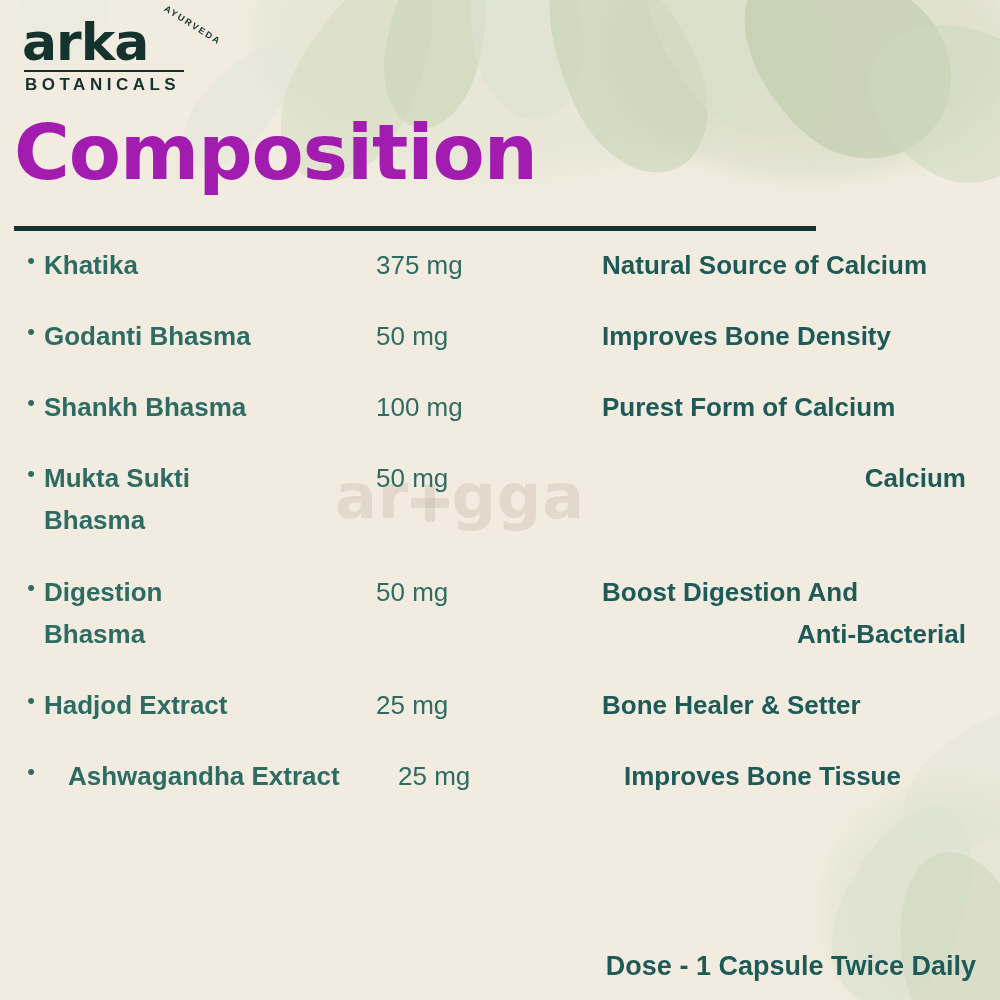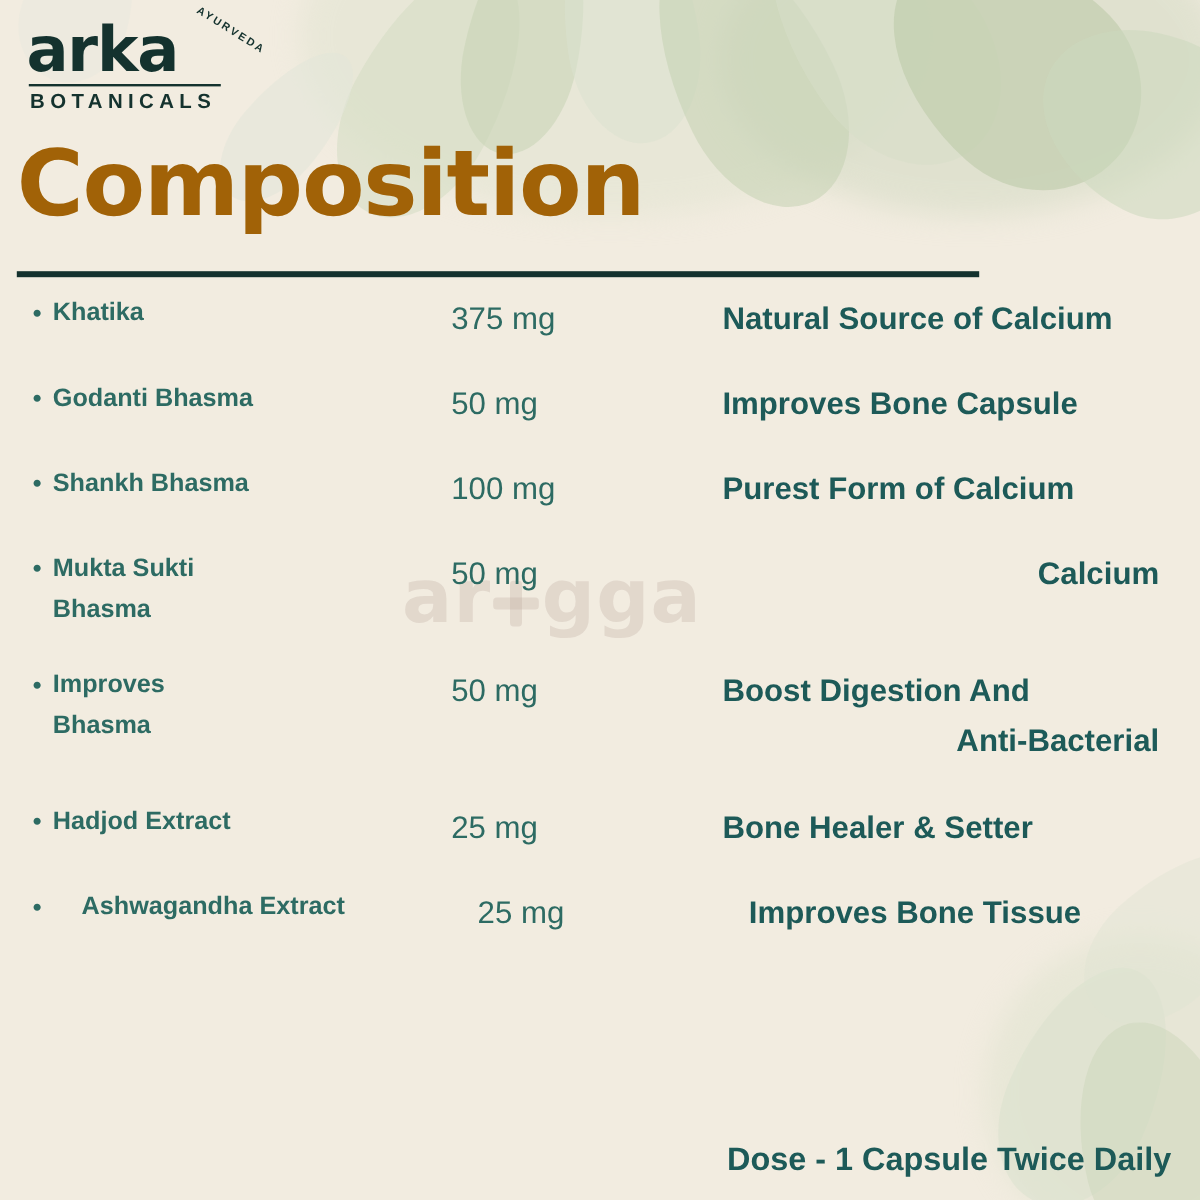--- a/index.html
+++ b/index.html
@@ -73,21 +73,21 @@
     margin-left: 3px;
   }
 
   
   .title {
     position: absolute;
     left: 14px; top: 108px;
     font-family: "DejaVu Sans", sans-serif;
     font-size: 76px;
     font-weight: 700;
-    color: #a16207;
+    color: #a21caf;
     letter-spacing: -1px;
   }
   .divider {
     position: absolute;
     left: 14px; top: 226px;
     width: 802px; height: 5px;
     background: #14322e;
   }
 
   
@@ -133,21 +133,21 @@
     width: 26px;
     flex: 0 0 26px;
     color: #2d6b63;
     font-size: 22px;
     line-height: 30px;
     text-align: center;
     padding-top: 2px;
   }
   .c-name {
     flex: 0 0 332px;
-    font-size: 21px;
+    font-size: 26px;
     font-weight: 700;
     color: #2d6b63;
     line-height: 1.62;
   }
   .c-dose {
     flex: 0 0 226px;
     font-size: 26px;
     font-weight: 400;
     color: #2d6b63;
     line-height: 1.62;
@@ -230,21 +230,21 @@
       </div>
     </div>
 
     <div class="row">
       <div class="bullet">•</div>
       <div class="c-name">
         <span>Godanti Bhasma</span>
       </div>
       <div class="c-dose">50 mg</div>
       <div class="c-benefit">
-        <span>Improves Bone Capsule</span>
+        <span>Improves Bone Density</span>
       </div>
     </div>
 
     <div class="row">
       <div class="bullet">•</div>
       <div class="c-name">
         <span>Shankh Bhasma</span>
       </div>
       <div class="c-dose">100 mg</div>
       <div class="c-benefit">
@@ -260,21 +260,21 @@
       </div>
       <div class="c-dose">50 mg</div>
       <div class="c-benefit">
         <span class="wrap2">Calcium</span>
       </div>
     </div>
 
     <div class="row">
       <div class="bullet">•</div>
       <div class="c-name">
-        <span>Improves</span>
+        <span>Digestion</span>
         <span class="wrap2">Bhasma</span>
       </div>
       <div class="c-dose">50 mg</div>
       <div class="c-benefit">
         <span>Boost Digestion And</span>
         <span class="wrap2">Anti-Bacterial</span>
       </div>
     </div>
 
     <div class="row">

